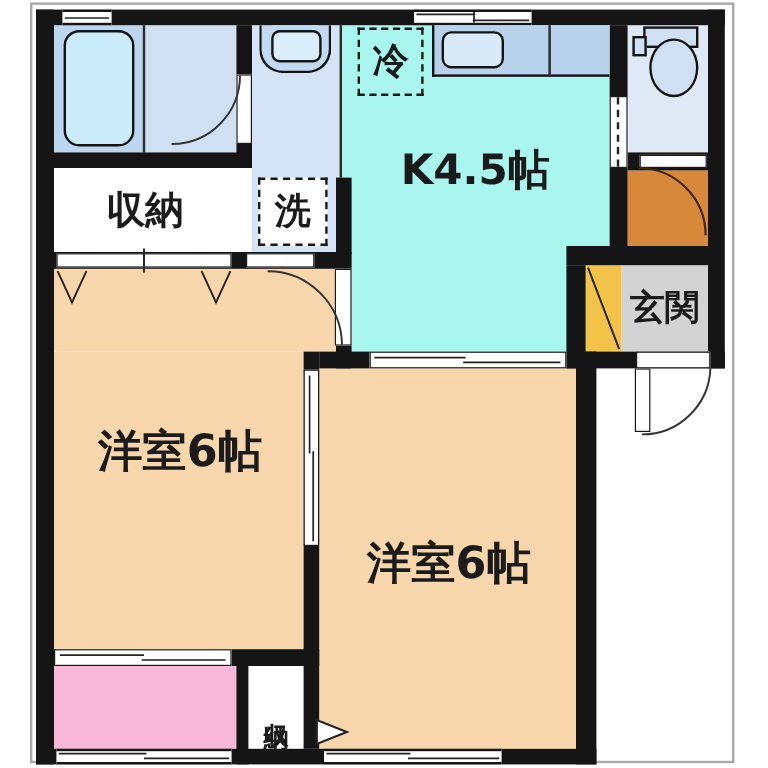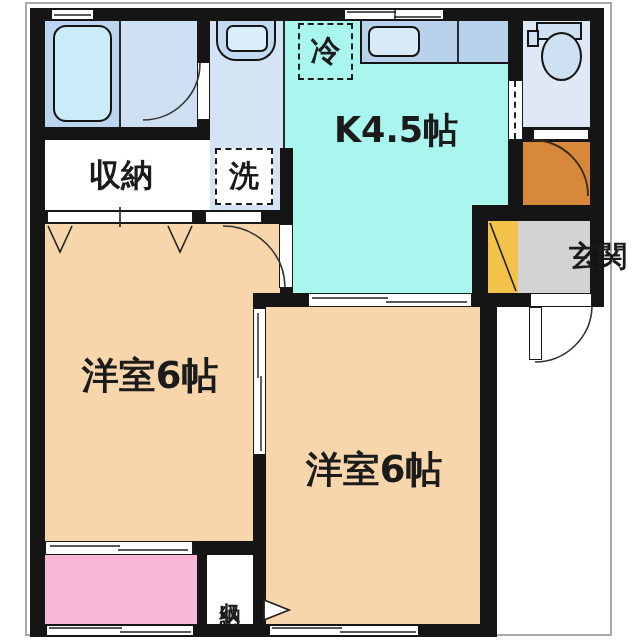--- a/index.html
+++ b/index.html
@@ -124,18 +124,18 @@
       <path d="M 272,628 H 342 M 340,632 H 416"></path>
     </g>
     <g stroke="#222" stroke-width="1.4" fill="none">
       <path d="M 312,298 H 388 M 386,302 H 467"></path>
       <path d="M 258,313 V 378 M 261,376 V 451"></path>
       <path d="M 50,546 H 120 M 118,550 H 188"></path>
     </g>
   </svg>
 
   <div class="lbl" style="left:45px;top:140px;width:152px;height:72px;font-size:32px;">収納</div>
-  <div class="lbl" style="left:284px;top:97px;width:224px;height:66px;font-size:35px;">K4.5帖</div>
-  <div class="lbl" style="left:518px;top:221px;width:72px;height:72px;font-size:29px;margin-left:44px;">玄関</div>
+  <div class="lbl" style="left:284px;top:108px;width:224px;height:66px;font-size:35px;">K4.5帖</div>
+  <div class="lbl" style="left:518px;top:221px;width:72px;height:72px;font-size:29px;">玄関</div>
   <div class="lbl" style="left:45px;top:338px;width:210px;height:76px;font-size:37px;">洋室6帖</div>
   <div class="lbl" style="left:266px;top:432px;width:216px;height:76px;font-size:37px;">洋室6帖</div>
   <div class="lbl vtext" style="left:207px;top:552px;width:46px;height:72px;font-size:21px;">収納</div>
 </div>
 
 </body></html>

